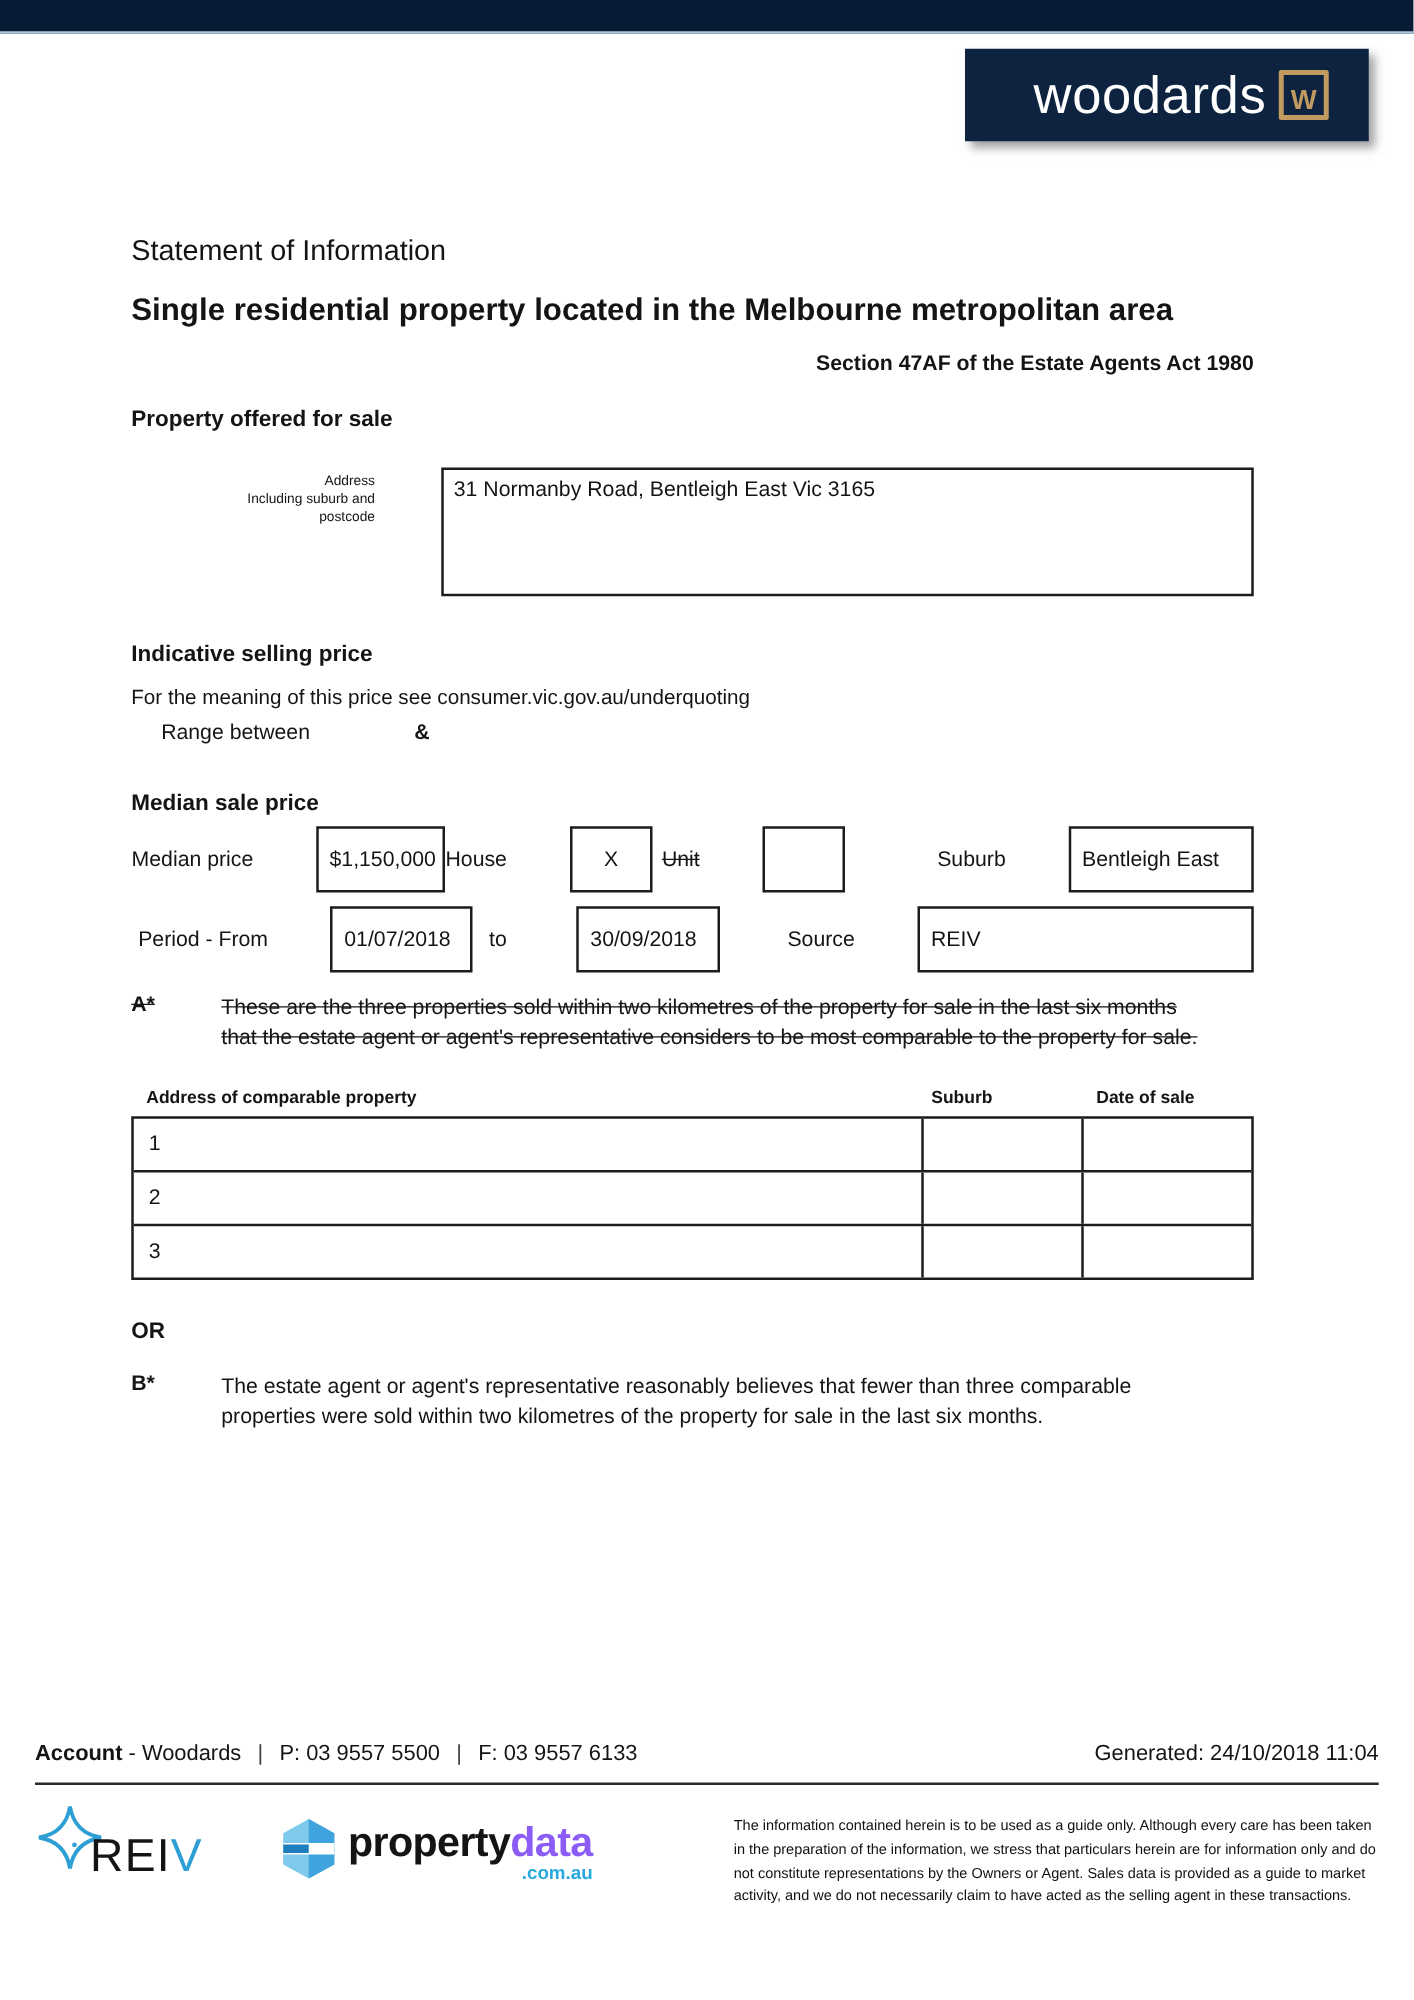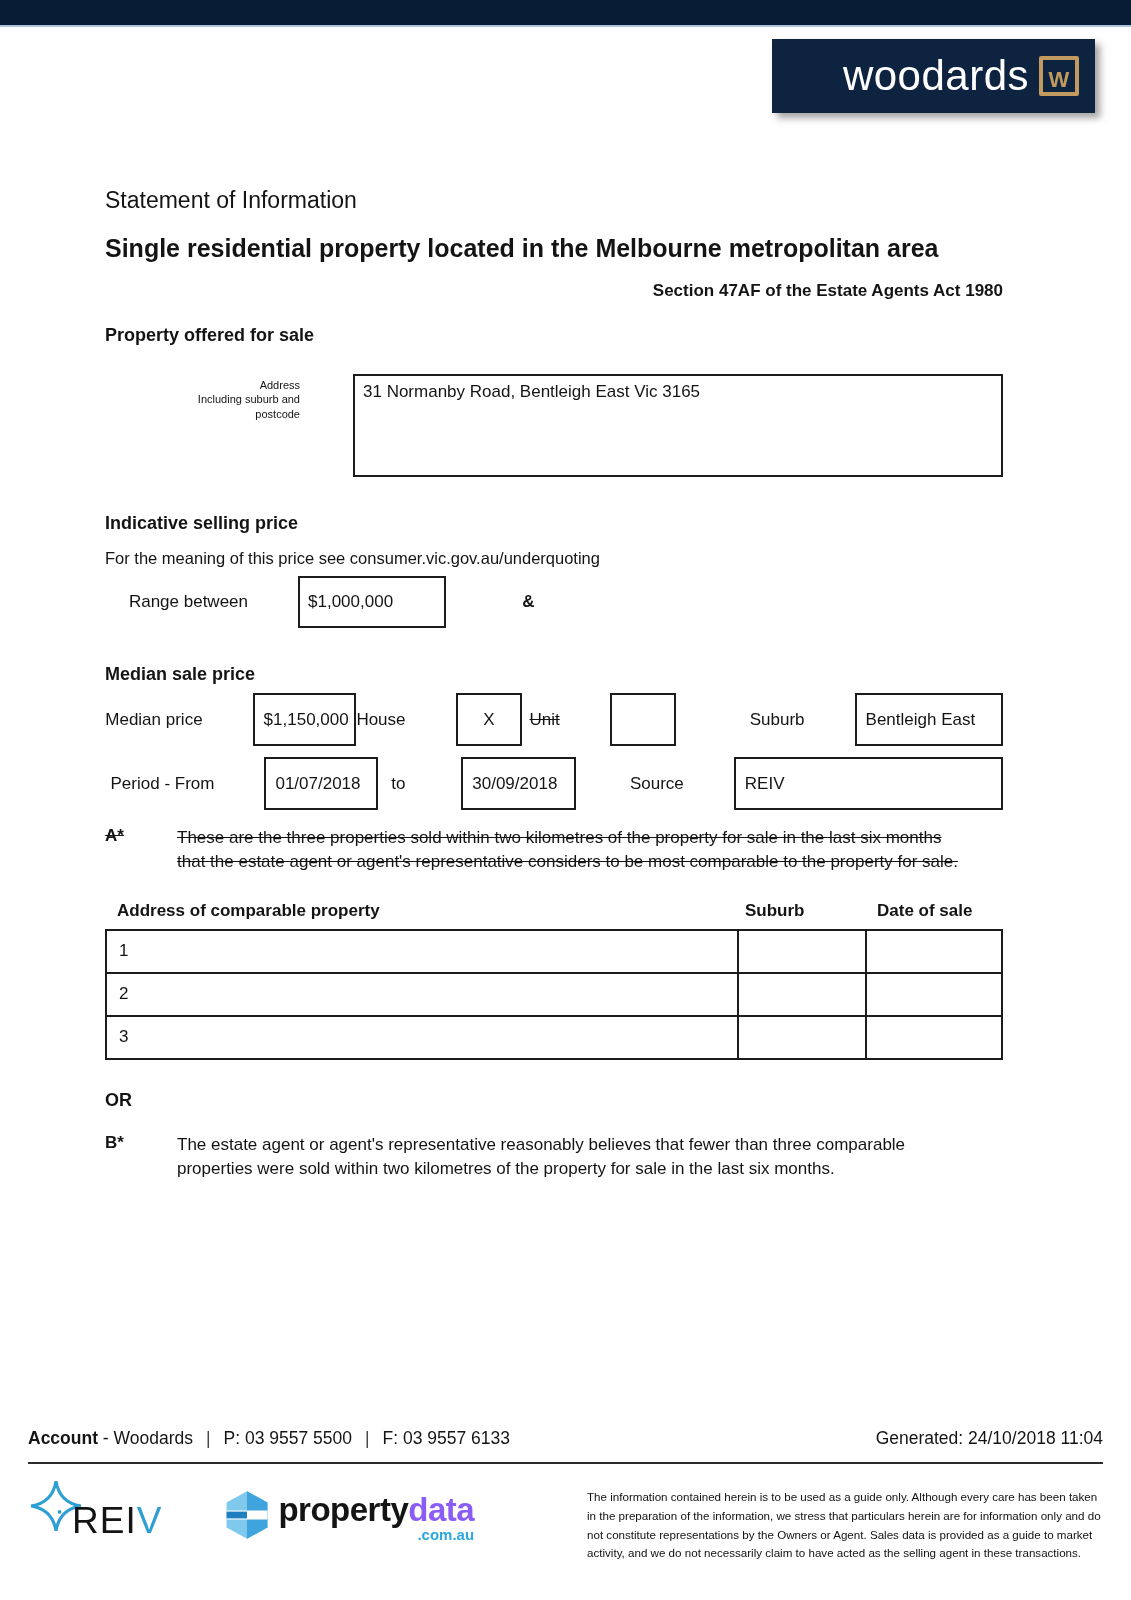--- a/index.html
+++ b/index.html
@@ -24,21 +24,21 @@
     position: absolute;
     top: 39px;
     left: 772px;
     width: 323px;
     height: 74px;
     background: #0e2340;
     box-shadow: 5px 5px 7px rgba(90,90,90,0.55);
     display: flex;
     align-items: center;
     justify-content: flex-end;
-    padding-right: 16px;
+    padding-right: 32px;
     gap: 10px;
   }
   .logo-text {
     color: #ffffff;
     font-size: 42px;
     font-weight: 500;
     letter-spacing: 0.5px;
     line-height: 1;
   }
   .logo-mark {
@@ -114,39 +114,39 @@
   .w161 { width: 192px; }
   .w133 { width: 133px; }
   .w315 { width: 315px; }
   .strike { text-decoration: line-through; }
   
   .mt-comp { margin-top: 32px; }
   .ab-row { display: flex; margin-top: 16px; }
   .ab-key { width: 72px; font-size: 17px; font-weight: 700; }
   .ab-text { width: 795px; font-size: 17px; line-height: 1.43; }
   
-  .tbl-head { display: flex; margin-top: 26px; font-size: 17px; font-weight: 700; }
+  .tbl-head { display: flex; margin-top: 26px; font-size: 14px; font-weight: 700; }
   .th-addr { width: 632px; padding-left: 12px; }
   .th-price { width: 130px; padding-left: 8px; }
   .th-date { width: 136px; padding-left: 10px; }
   .tbl { margin-top: 8px; border: 2px solid #1c1c1c; }
   .tbl-row { display: flex; border-bottom: 2px solid #1c1c1c; }
   .tbl-row:last-child { border-bottom: none; }
   .td { height: 41px; display: flex; align-items: center; font-size: 17px; }
   .td-addr { width: 630px; padding-left: 12px; }
   .td-price { width: 128px; border-left: 2px solid #1c1c1c; }
   .td-date { width: 134px; border-left: 2px solid #1c1c1c; }
   .or { font-size: 18px; font-weight: 700; margin-top: 30px; }
   .b-row { margin-top: 22px; }
   
   .footer {
     position: absolute;
     left: 28px;
     right: 28px;
-    top: 1428px;
+    top: 1392px;
   }
   .foot-line {
     display: flex;
     justify-content: space-between;
     font-size: 17.5px;
   }
   .foot-left { display: flex; align-items: center; }
   .foot-item { white-space: pre; }
   .divider { color: #444; padding: 0 13px; font-weight: 300; }
   .bold { font-weight: 700; }
@@ -201,21 +201,20 @@
       </div>
       <div class="fbox addr-box">31 Normanby Road, Bentleigh East Vic 3165</div>
     </div>
 
     <div class="h-sec" style="margin-top:36px;">Indicative selling price</div>
 
     <div class="note">For the meaning of this price see consumer.vic.gov.au/underquoting</div>
 
     <div class="range-row">
       <div class="range-label">Range between</div>
-      <div class="fbox box-sm">$1,000,000</div>
       <div class="amp">&amp;</div>
     </div>
 
     <div class="h-sec" style="margin-top:36px;">Median sale price</div>
 
     <div class="med-row">
       <div class="lbl lbl-r w136">Median price</div>
       <div class="fbox bx w132">$1,150,000</div>
       <div class="lbl lbl-r w73">House</div>
       <div class="fbox bx bx-c w87">X</div>

